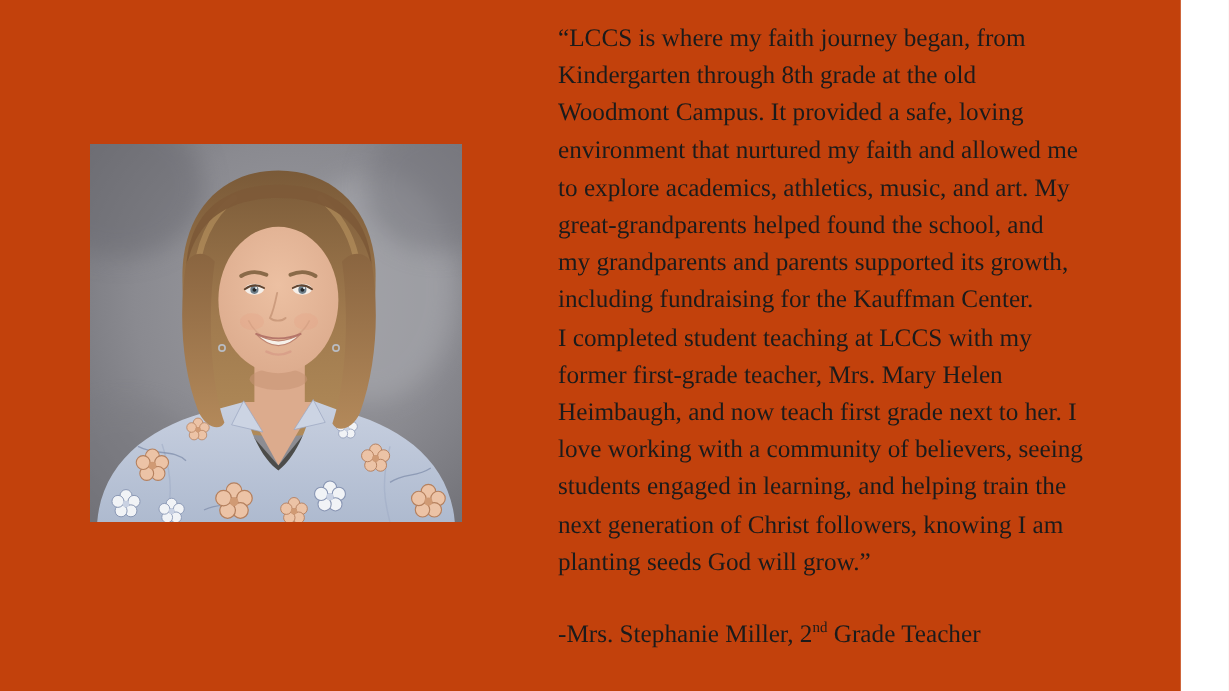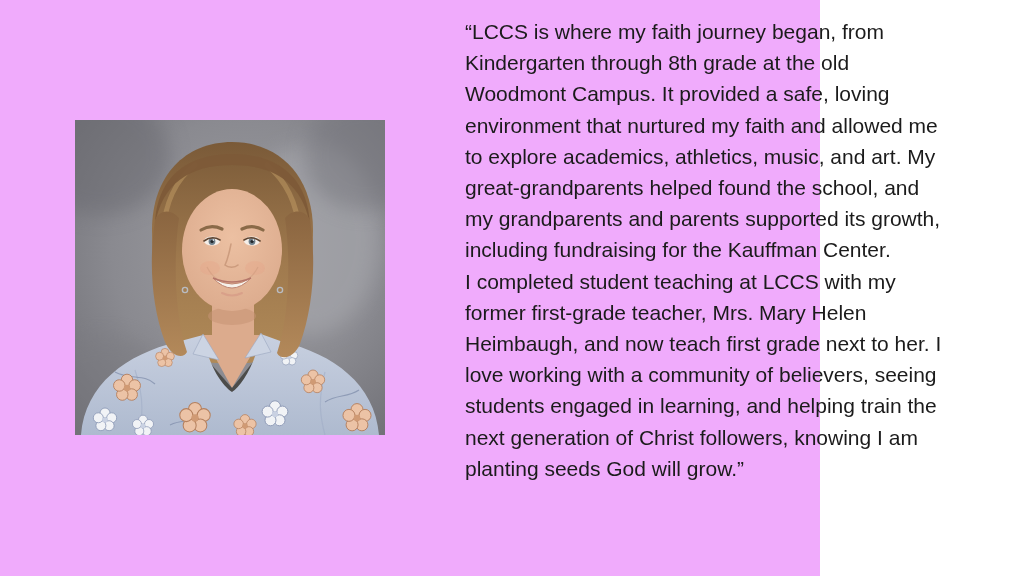--- a/index.html
+++ b/index.html
@@ -3,24 +3,24 @@
 <meta charset="utf-8">
 <style>
   html, body {
     margin: 0; padding: 0;
     width: 1024px; height: 576px;
     background: #ffffff;
     overflow: hidden;
   }
   .page {
     position: relative;
-    width: 820px; height: 576px;
-    font-family: Liberation Sans, sans-serif;
+    width: 984px; height: 576px;
+    font-family: Liberation Serif, serif;
     color: #1b1b1b;
-    background: #f0abfc;
+    background: #c2410c;
   }
   .photo {
     position: absolute;
     left: 75px; top: 120px;
     width: 310px; height: 315px;
     margin: 0;
     overflow: hidden;
   }
   .photo svg { display: block; width: 100%; height: 100%; }
   .quote-block {
@@ -191,15 +191,16 @@
 great-grandparents helped found the school, and
 my grandparents and parents supported its growth,
 including fundraising for the Kauffman Center.
 I completed student teaching at LCCS with my
 former first-grade teacher, Mrs. Mary Helen
 Heimbaugh, and now teach first grade next to her. I
 love working with a community of believers, seeing
 students engaged in learning, and helping train the
 next generation of Christ followers, knowing I am
 planting seeds God will grow.”</p>
+    <p class="attribution"><span>-Mrs. Stephanie Miller, 2</span><sup>nd</sup><span> Grade Teacher</span></p>
   </div>
 
 </div>
 
 </body></html>

